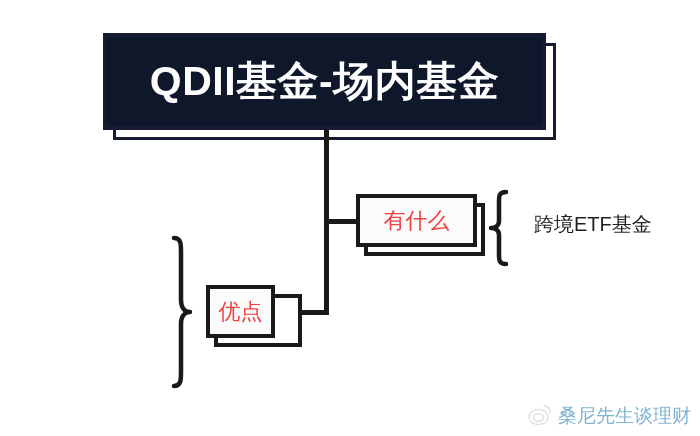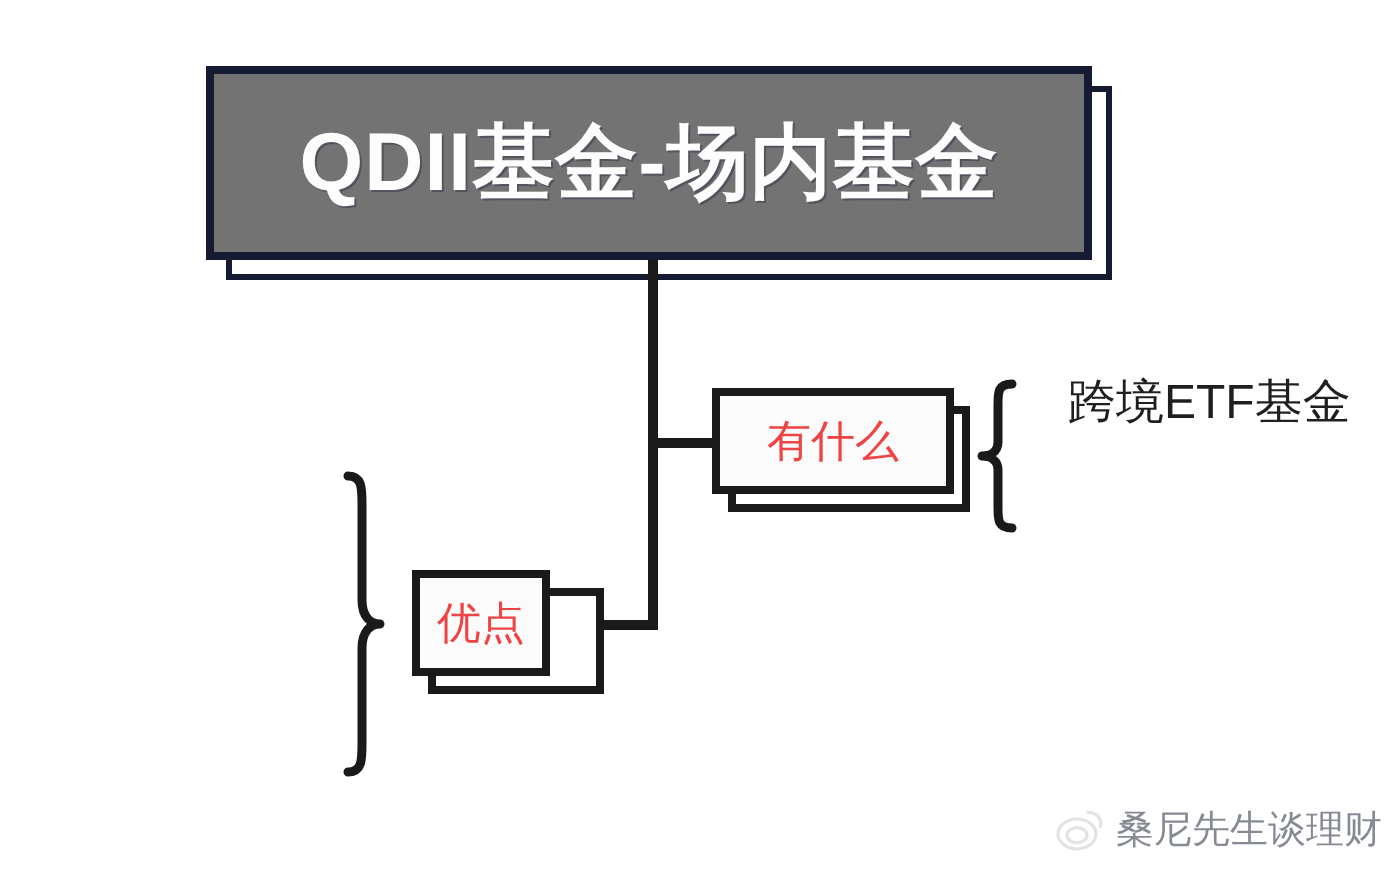--- a/index.html
+++ b/index.html
@@ -28,21 +28,21 @@
     background: #ffffff;
     border: 3px solid #151a30;
     box-sizing: border-box;
   }
   .title-box {
     position: absolute;
     left: 103px;
     top: 33px;
     width: 443px;
     height: 97px;
-    background: #737373;
+    background: #0f172a;
     border: 4px solid #161b33;
     box-sizing: border-box;
     display: flex;
     align-items: center;
     justify-content: center;
   }
   .title-text {
     color: #fdfdfd;
     font-size: 41px;
     font-weight: bold;
@@ -113,24 +113,25 @@
 
   
   .right-list {
     position: absolute;
     left: 534px;
     top: 190px;
     width: 160px;
   }
   .right-item {
     color: #1f1f1f;
-    font-size: 24px;
+    font-size: 20px;
     line-height: 1;
     white-space: nowrap;
     margin-bottom: 30px;
+    margin-top: 24px;
   }
 
   
   .left-list {
     position: absolute;
     left: 10px;
     top: 232px;
     width: 144px;
     text-align: right;
   }
@@ -146,21 +147,21 @@
   .watermark {
     position: absolute;
     left: 528px;
     top: 404px;
     display: flex;
     align-items: center;
     gap: 6px;
     opacity: 0.5;
   }
   .watermark-text {
-    color: #0f172a;
+    color: #0369a1;
     font-size: 19px;
     line-height: 1;
     white-space: nowrap;
   }
   .weibo-icon { display: block; }
 </style>
 </head>
 <body>
 
 <div id="canvas">

